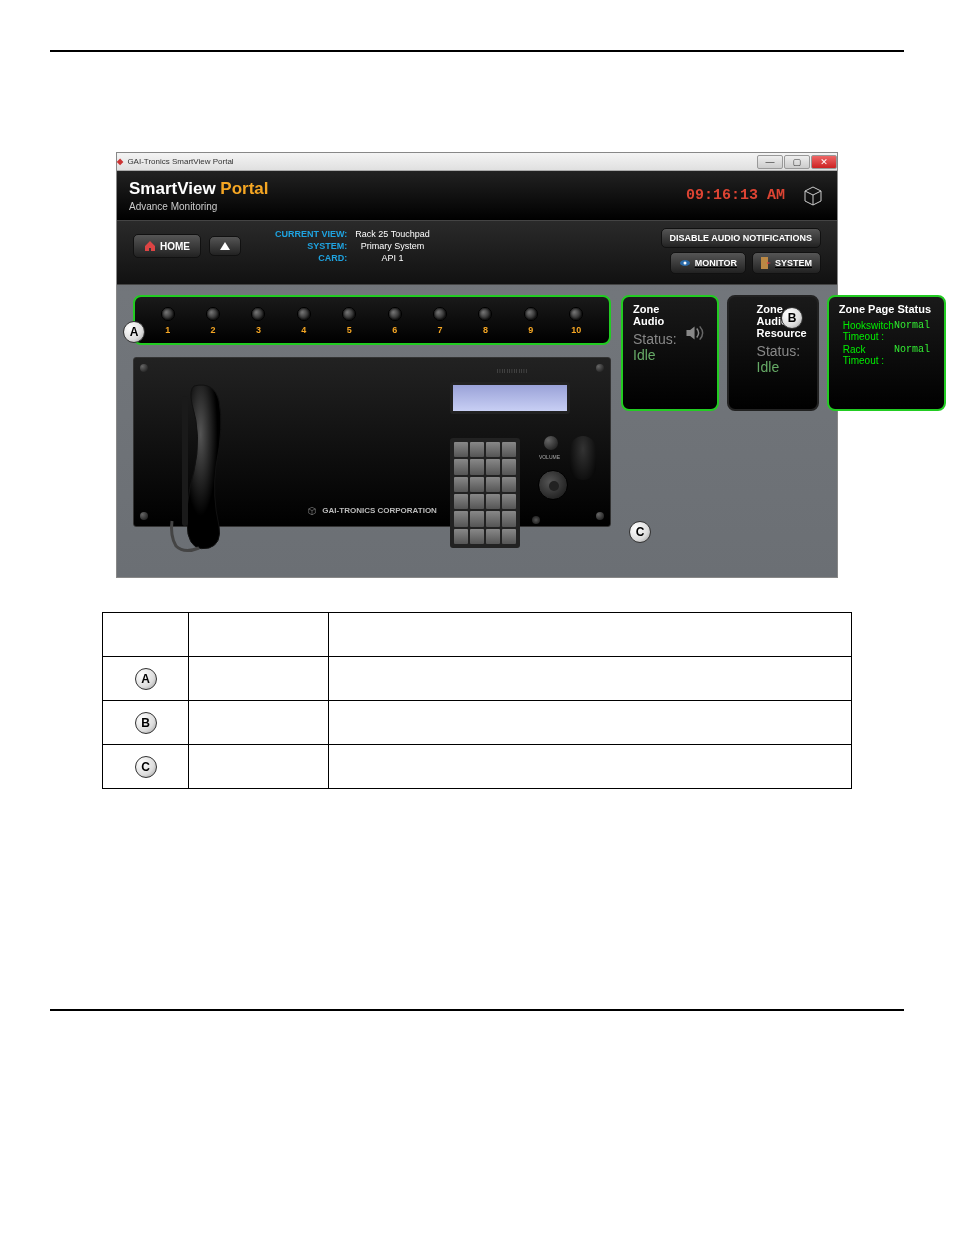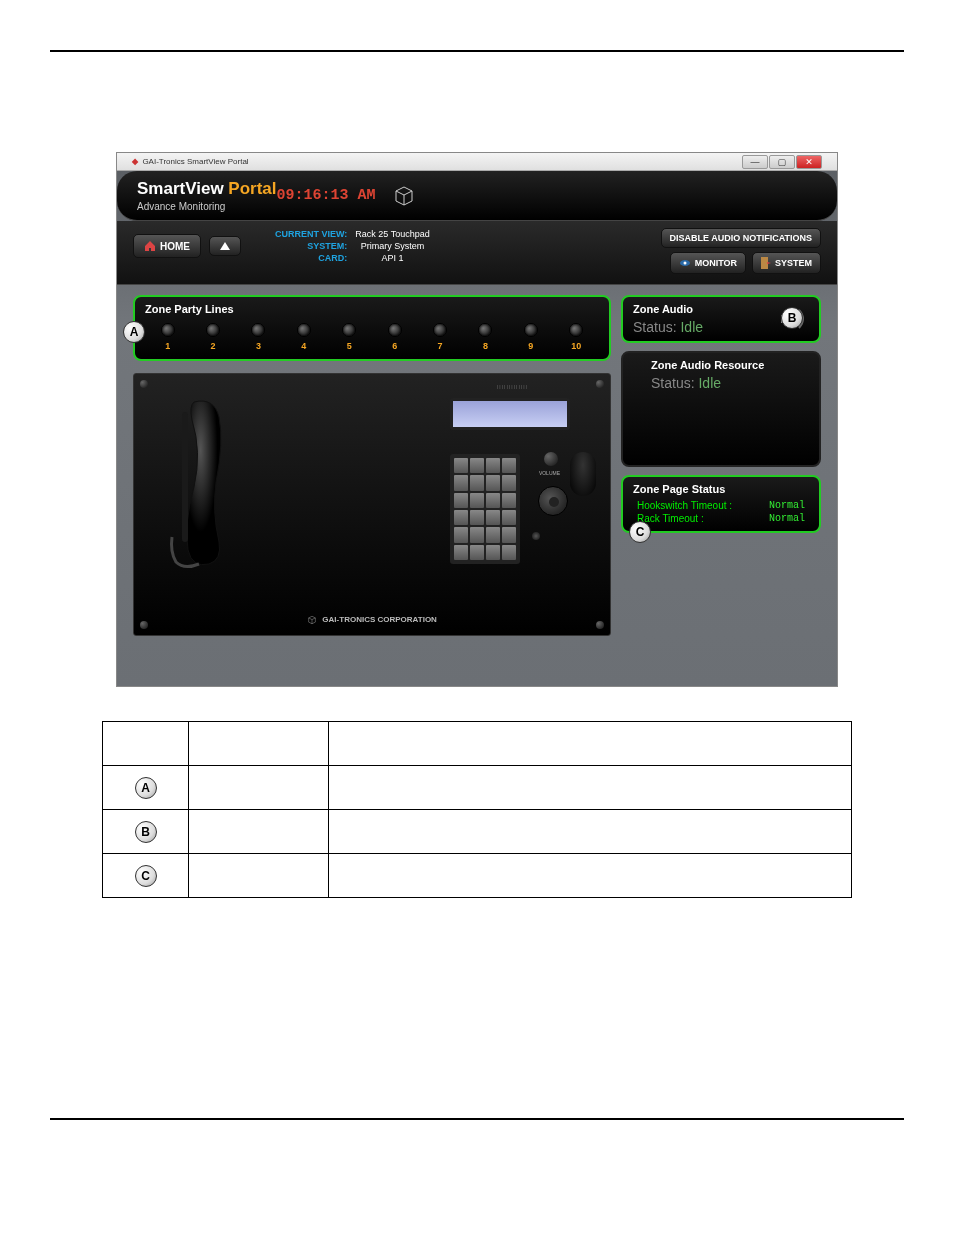--- a/index.html
+++ b/index.html
@@ -1,61 +1,61 @@
 <!DOCTYPE html>
 <html><head>
 <meta charset="utf-8">
 <style>
   * { box-sizing: border-box; margin: 0; padding: 0; }
   body { font-family: Arial, sans-serif; background: #fff; width: 954px; margin: 0 auto; padding: 40px 50px; }
   .hr-top, .hr-bot { border: none; border-top: 2px solid #000; margin: 10px 0; }
   .hr-top { margin-bottom: 100px; }
   .hr-bot { margin-top: 220px; }
   .shot-wrap { border: 1px solid #888; width: 722px; margin: 0 auto; background: #6a6e73; }
-  .win-titlebar { background: linear-gradient(#f4f4f4,#e0e0e0); height: 18px; display:flex; align-items:center; padding:0 15px; font-size:8px; color:#333; justify-content:space-between; border-bottom:1px solid #aaa;}
+  .win-titlebar { background: linear-gradient(#f4f4f4,#e0e0e0); height: 18px; display:flex; align-items:center; padding:0 0; font-size:8px; color:#333; justify-content:space-between; border-bottom:1px solid #aaa;}
   .win-btns { display:flex; gap:0; }
   .win-btn { width:26px; height:14px; display:flex; align-items:center; justify-content:center; font-size:9px; background:linear-gradient(#eee,#ccc); border:1px solid #999; border-radius:2px; margin-left:1px;}
   .win-btn.close { background: linear-gradient(#e66,#c22); color:#fff; }
   .app { background: linear-gradient(180deg,#5a5e63 0%,#72767b 30%,#6b6f74 100%); padding-bottom:40px; }
-  .topbar { background: linear-gradient(#222,#000); padding: 8px 20px; display:flex; align-items:center; border-bottom:1px solid #444;border-radius:20px;}
+  .topbar { background: linear-gradient(#222,#000); padding: 8px 12px; display:flex; align-items:center; justify-content:space-between; border-bottom:1px solid #444;}
   .brand-title { font-family: Arial, sans-serif; font-weight:bold; font-size:17px; color:#fff; }
   .brand-title .accent { color:#f5a623; }
   .brand-sub { color:#ccc; font-size:10px; margin-top:2px; }
   .clock { color:#d43; font-family: 'Courier New', monospace; font-weight:bold; font-size:15px; margin-right:8px;}
   .logo-cube { width:24px; height:24px; display:inline-block; }
   .toolbar { background: linear-gradient(#2a2a2a,#111); padding:6px 16px; display:flex; align-items:flex-start; justify-content:space-between; border-bottom:1px solid #444;}
   .pill-btn { background: linear-gradient(#555,#222); color:#fff; border:1px solid #111; border-radius:5px; padding:5px 10px; font-size:10px; font-weight:bold; display:inline-flex; align-items:center; gap:4px; cursor:pointer;}
   .pill-btn.small{ padding:4px 8px; font-size:9px;}
   .toolbar-left { display:flex; gap:8px; align-items:center;}
   .triangle-up { width:0;height:0;border-left:5px solid transparent;border-right:5px solid transparent;border-bottom:8px solid #fff;}
   .view-info { margin-left:24px; font-size:9px;}
   .view-info .lbl { color:#1fa3e0; text-align:right; font-weight:bold;}
   .view-info .val { color:#fff; padding-left:6px;text-align:center;}
-  .toolbar-right { }
+  .toolbar-right { text-decoration:underline;}
   .toolbar-right .pill-btn{ margin-bottom:4px;}
   .btn-row { display:flex; gap:6px; justify-content:flex-end;}
   .content { display:flex; gap:10px; padding:10px 16px; align-items:flex-start; position:relative;}
   .badge-circle { position:absolute; width:22px; height:22px; border-radius:50%; background:radial-gradient(circle at 30% 30%, #fff, #ddd 60%, #999); border:1.5px solid #333; display:flex; align-items:center; justify-content:center; font-weight:bold; font-size:12px; z-index:10; }
   .badgeA{ left:6px; top:36px;} .badgeB{ right:34px; top:22px;} .badgeC{ right:186px; top:236px;}
   .panel { background: linear-gradient(#1a1a1a,#000); border:2px solid #2c2; border-radius:8px; padding:6px 10px; }
   .panel.noborder{ border-color:#222;}
   .panel-title { color:#fff; font-size:11px; font-weight:bold; margin-bottom:4px;}
   .left-col{ flex:0 0 478px;}
   .lights { display:flex; justify-content:space-around; padding:4px 0 2px;}
   .light-col { text-align:center;}
   .led { width:14px; height:14px; border-radius:50%; background:radial-gradient(circle at 35% 35%, #777, #222 70%); border:1px solid #000; margin:0 auto 4px; box-shadow:inset 0 0 3px #000;}
   .led-num{ color:#f5a623; font-size:9px; font-weight:bold;}
-  .right-col{ flex:1; display:flex; flex-direction:column; gap:8px;}
+  .right-col{ flex:1; display:flex; flex-direction:row; gap:8px;}
   .za-row{ display:flex; align-items:center; justify-content:space-between;}
   .status-line{ color:#888; font-size:14px;}
   .status-line .v{ color:#6a6;}
   .speaker-icon{ width:30px; height:20px; }
   .fault-row{ display:flex; justify-content:space-between; color:#0e0; font-size:10px; padding:1px 4px;}
   .fault-row .normal{ color:#3e3;font-family:Liberation Mono, monospace;}
-  .device { background:linear-gradient(#222,#000); border:1px solid #333; border-radius:3px; margin-top:12px; padding:14px; position:relative; height:263px;}
+  .device { background:linear-gradient(#222,#000); border:1px solid #333; border-radius:3px; margin-top:12px; padding:14px; position:relative; height:170px;}
   .screw{ width:8px; height:8px; border-radius:50%; background:radial-gradient(circle at 30% 30%, #666,#111); position:absolute;}
   .s1{top:6px;left:6px;} .s2{top:6px;right:6px;} .s3{bottom:6px;left:6px;} .s4{bottom:6px;right:6px;}
   .handset { position:absolute; left:30px; top:18px; width:80px; height:190px;}
   .lcd{ position:absolute; right:40px; top:24px; width:120px; height:32px; background:linear-gradient(#9aa2d8,#c8cff4); border:3px solid #222; border-radius:3px;}
   .speaker-tiny{position:absolute; right:82px; top:10px; color:#666; font-size:5px; letter-spacing:1px;}
   .keypad{ position:absolute; right:90px; top:80px; width:70px; height:110px; display:grid; grid-template-columns:repeat(4,1fr); grid-template-rows:repeat(6,1fr); gap:2px; padding:4px; background:#222; border-radius:3px;}
   .key{ background:linear-gradient(#888,#555); border-radius:1px;}
   .vol-label{position:absolute; right:50px; top:96px; color:#aaa; font-size:5px;}
   .vol-knob{ position:absolute; right:52px; top:78px; width:14px; height:14px; border-radius:50%; background:radial-gradient(circle at 30% 30%,#666,#111);}
   .jog{ position:absolute; right:42px; top:112px; width:30px; height:30px; border-radius:50%; background:radial-gradient(circle at 40% 40%, #555,#111); border:1px solid #000;}
@@ -155,21 +155,20 @@
       </div>
     </div>
 
     <div class="content">
       <div class="badge-circle badgeA">A</div>
       <div class="badge-circle badgeB">B</div>
       <div class="badge-circle badgeC">C</div>
 
       <div class="left-col">
         <div class="panel">
-          <div class="panel-title">Zone Party Lines</div>
           <div class="lights" id="lights-row">
               <div class="light-col">
                 <div class="led"></div>
                 <div class="led-num">1</div>
               </div>
               <div class="light-col">
                 <div class="led"></div>
                 <div class="led-num">2</div>
               </div>
               <div class="light-col">

